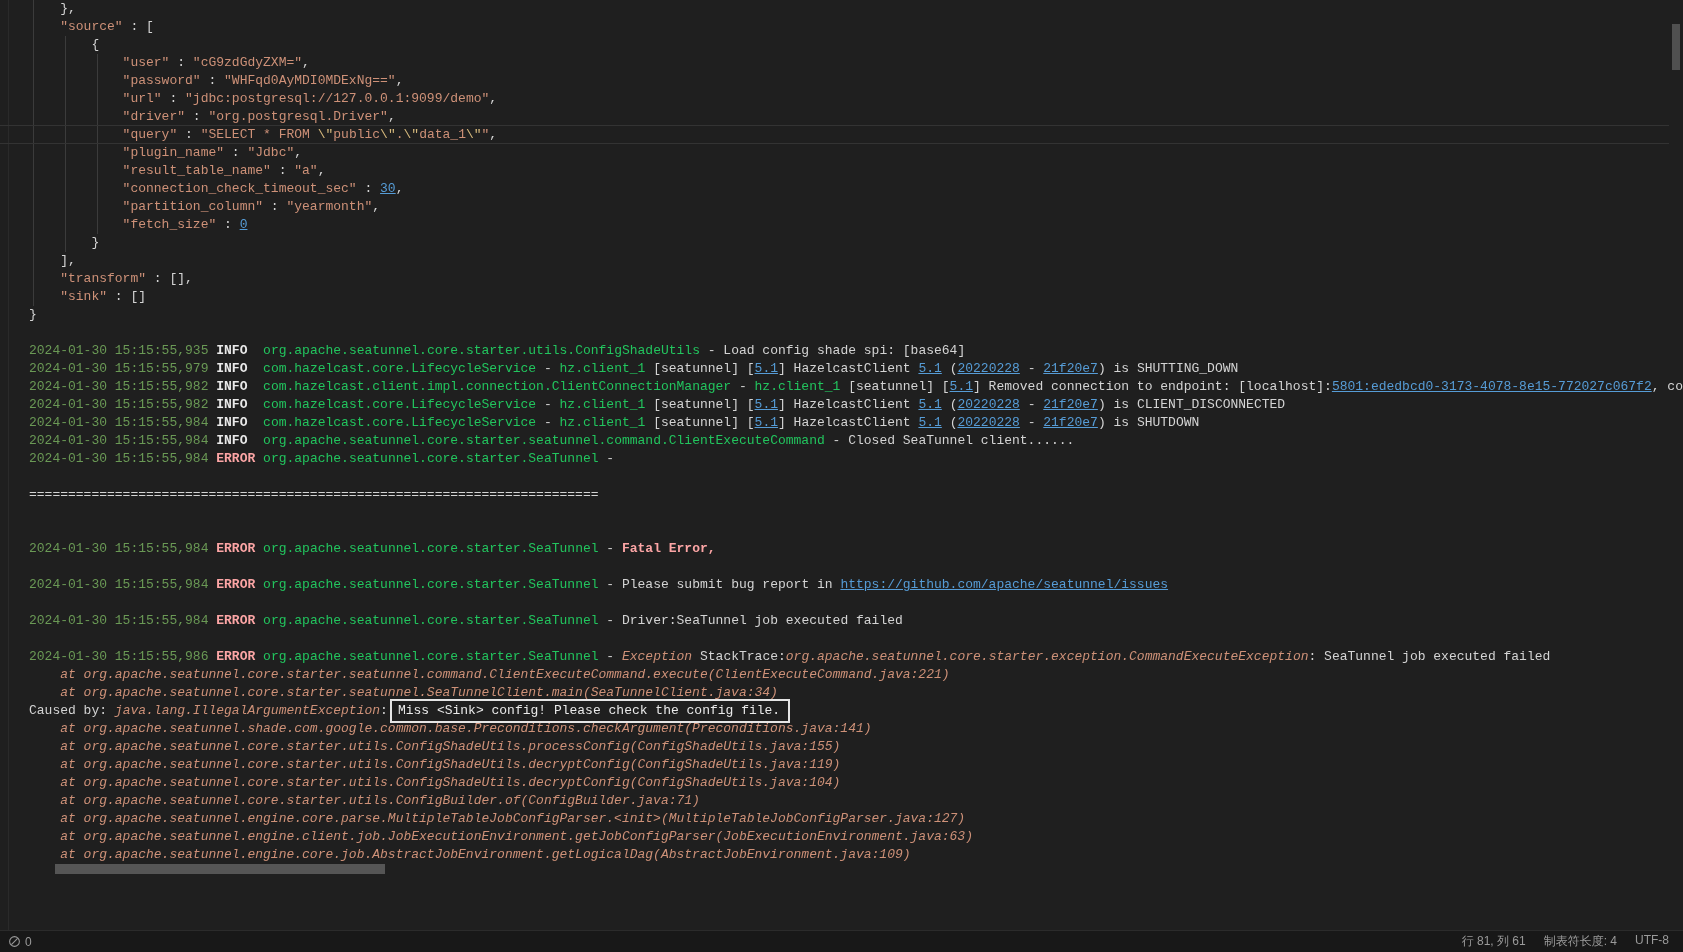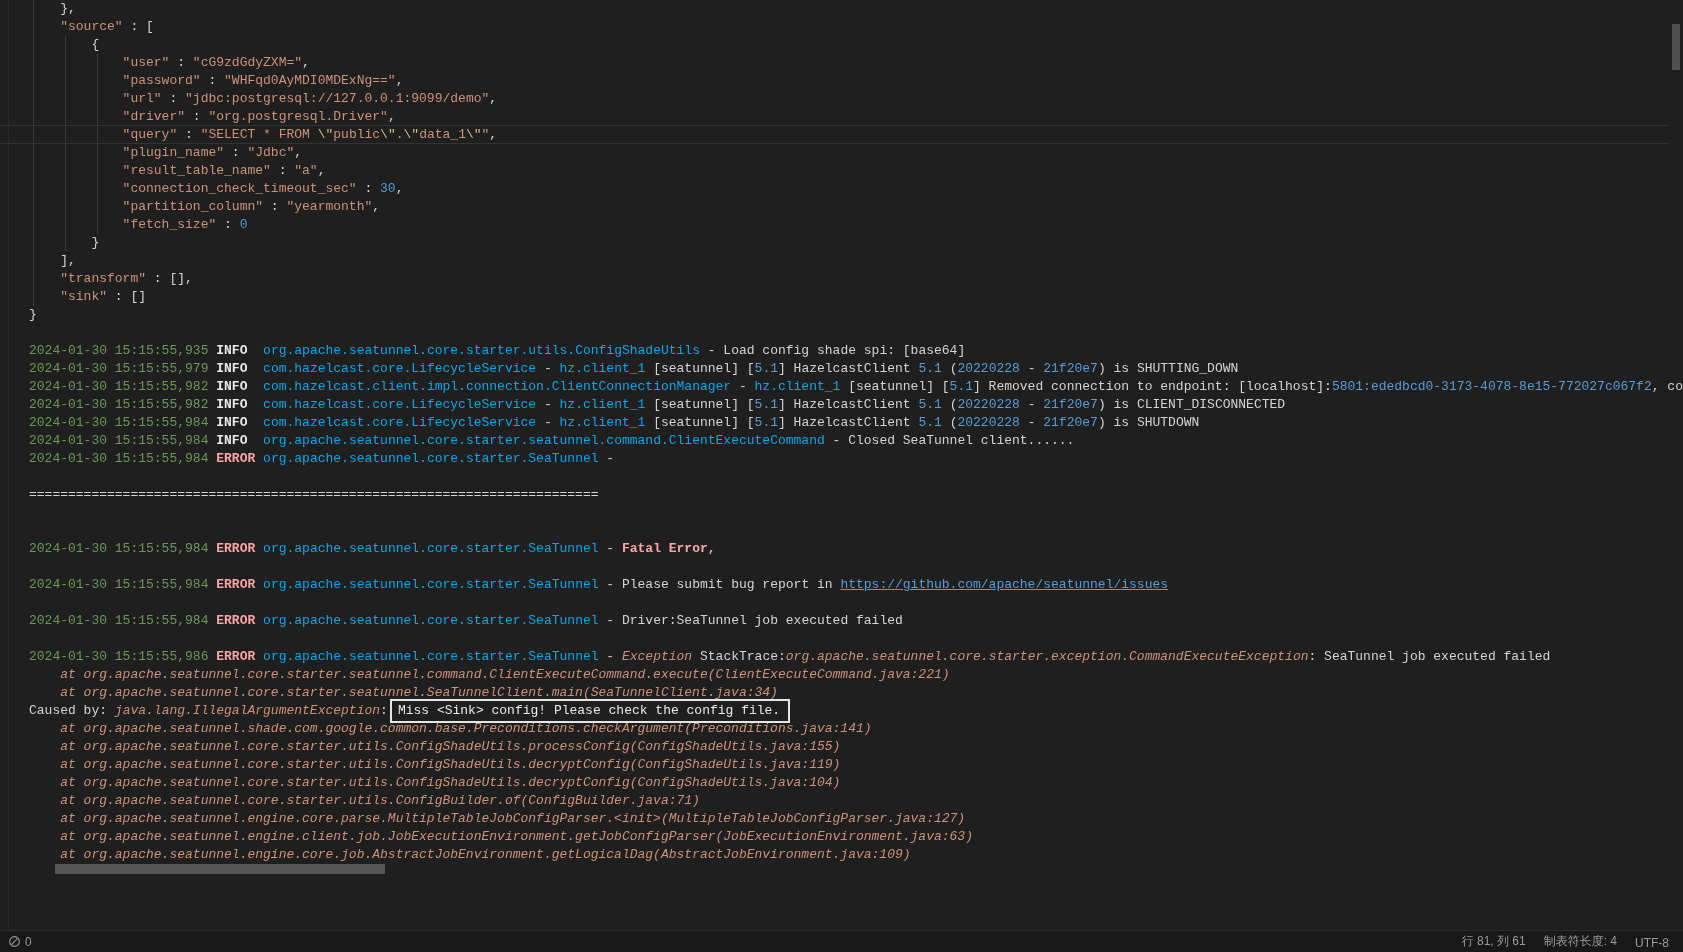--- a/index.html
+++ b/index.html
@@ -8,25 +8,25 @@
   
   .editor{position:absolute;left:0;top:0;width:1683px;height:930px;background:#1f1f1f;overflow:hidden;}
   .code-area{position:absolute;left:0;top:0;width:100%;padding-left:29px;box-sizing:border-box;
     font-family:"Liberation Mono","DejaVu Sans Mono",monospace;font-size:13px;line-height:18px;color:#d4d4d4;}
   .line{height:18px;white-space:pre;}
 
   
   .tk-p{color:#d4d4d4;}
   .tk-s{color:#ce9178;}
   .tk-e{color:#d7ba7d;}
-  .tk-n{color:#569cd6;}
+  .tk-n{color:#569cd6;text-decoration:underline;}
   .tk-d{color:#6a9955;}
   .tk-i{color:#e9e9e9;font-weight:bold;}
   .tk-r{color:#fca5a5;font-weight:bold;}
-  .tk-c{color:#0ea5e9;margin-top:9px;}
+  .tk-c{color:#22c55e;margin-top:9px;}
   .tk-u{color:#569cd6;text-decoration:underline;cursor:pointer;}
   .tk-it{color:#ce9178;font-style:italic;}
   .tk-bx{color:#eaeaea;border:2px solid #e5e5e5;padding:2px 8px 3px 6px;margin-left:2px;}
 
   
   .indent-guide{position:absolute;width:1px;background:#3b3b3b;}
   .guide-0{left:33px;top:0;height:306px;}
   .guide-1{left:65px;top:36px;height:216px;}
   .guide-2{left:97px;top:54px;height:180px;}
   .left-edge-line{position:absolute;left:8px;top:0;height:930px;width:1px;background:rgba(255,255,255,0.05);}
@@ -38,21 +38,21 @@
   .vscroll-thumb{position:absolute;right:3px;top:24px;width:8px;height:46px;background:rgba(140,140,140,0.45);}
   .hscroll-thumb{position:absolute;left:55px;top:864px;width:330px;height:10px;background:rgba(140,140,140,0.5);}
 
   
   .statusbar{position:absolute;left:0;top:930px;width:1683px;height:22px;background:#181818;
     border-top:1px solid #2b2b2b;box-sizing:border-box;display:flex;align-items:center;
     font-family:"Liberation Sans","DejaVu Sans",sans-serif;font-size:12px;color:#9a9a9a;}
   .sb-left{display:flex;align-items:center;gap:4px;padding-left:8px;cursor:pointer;}
   .sb-left svg{display:block;}
   .sb-spacer{flex:1;}
-  .sb-right{display:flex;align-items:flex-end;gap:18px;padding-right:14px;}
+  .sb-right{display:flex;align-items:flex-start;gap:18px;padding-right:14px;}
   .sb-item{cursor:pointer;white-space:nowrap;}
 </style>
 </head>
 <body>
 
 <div class="editor">
   <div class="left-edge-line"></div>
   <div class="indent-guide guide-0"></div>
   <div class="indent-guide guide-1"></div>
   <div class="indent-guide guide-2"></div>

